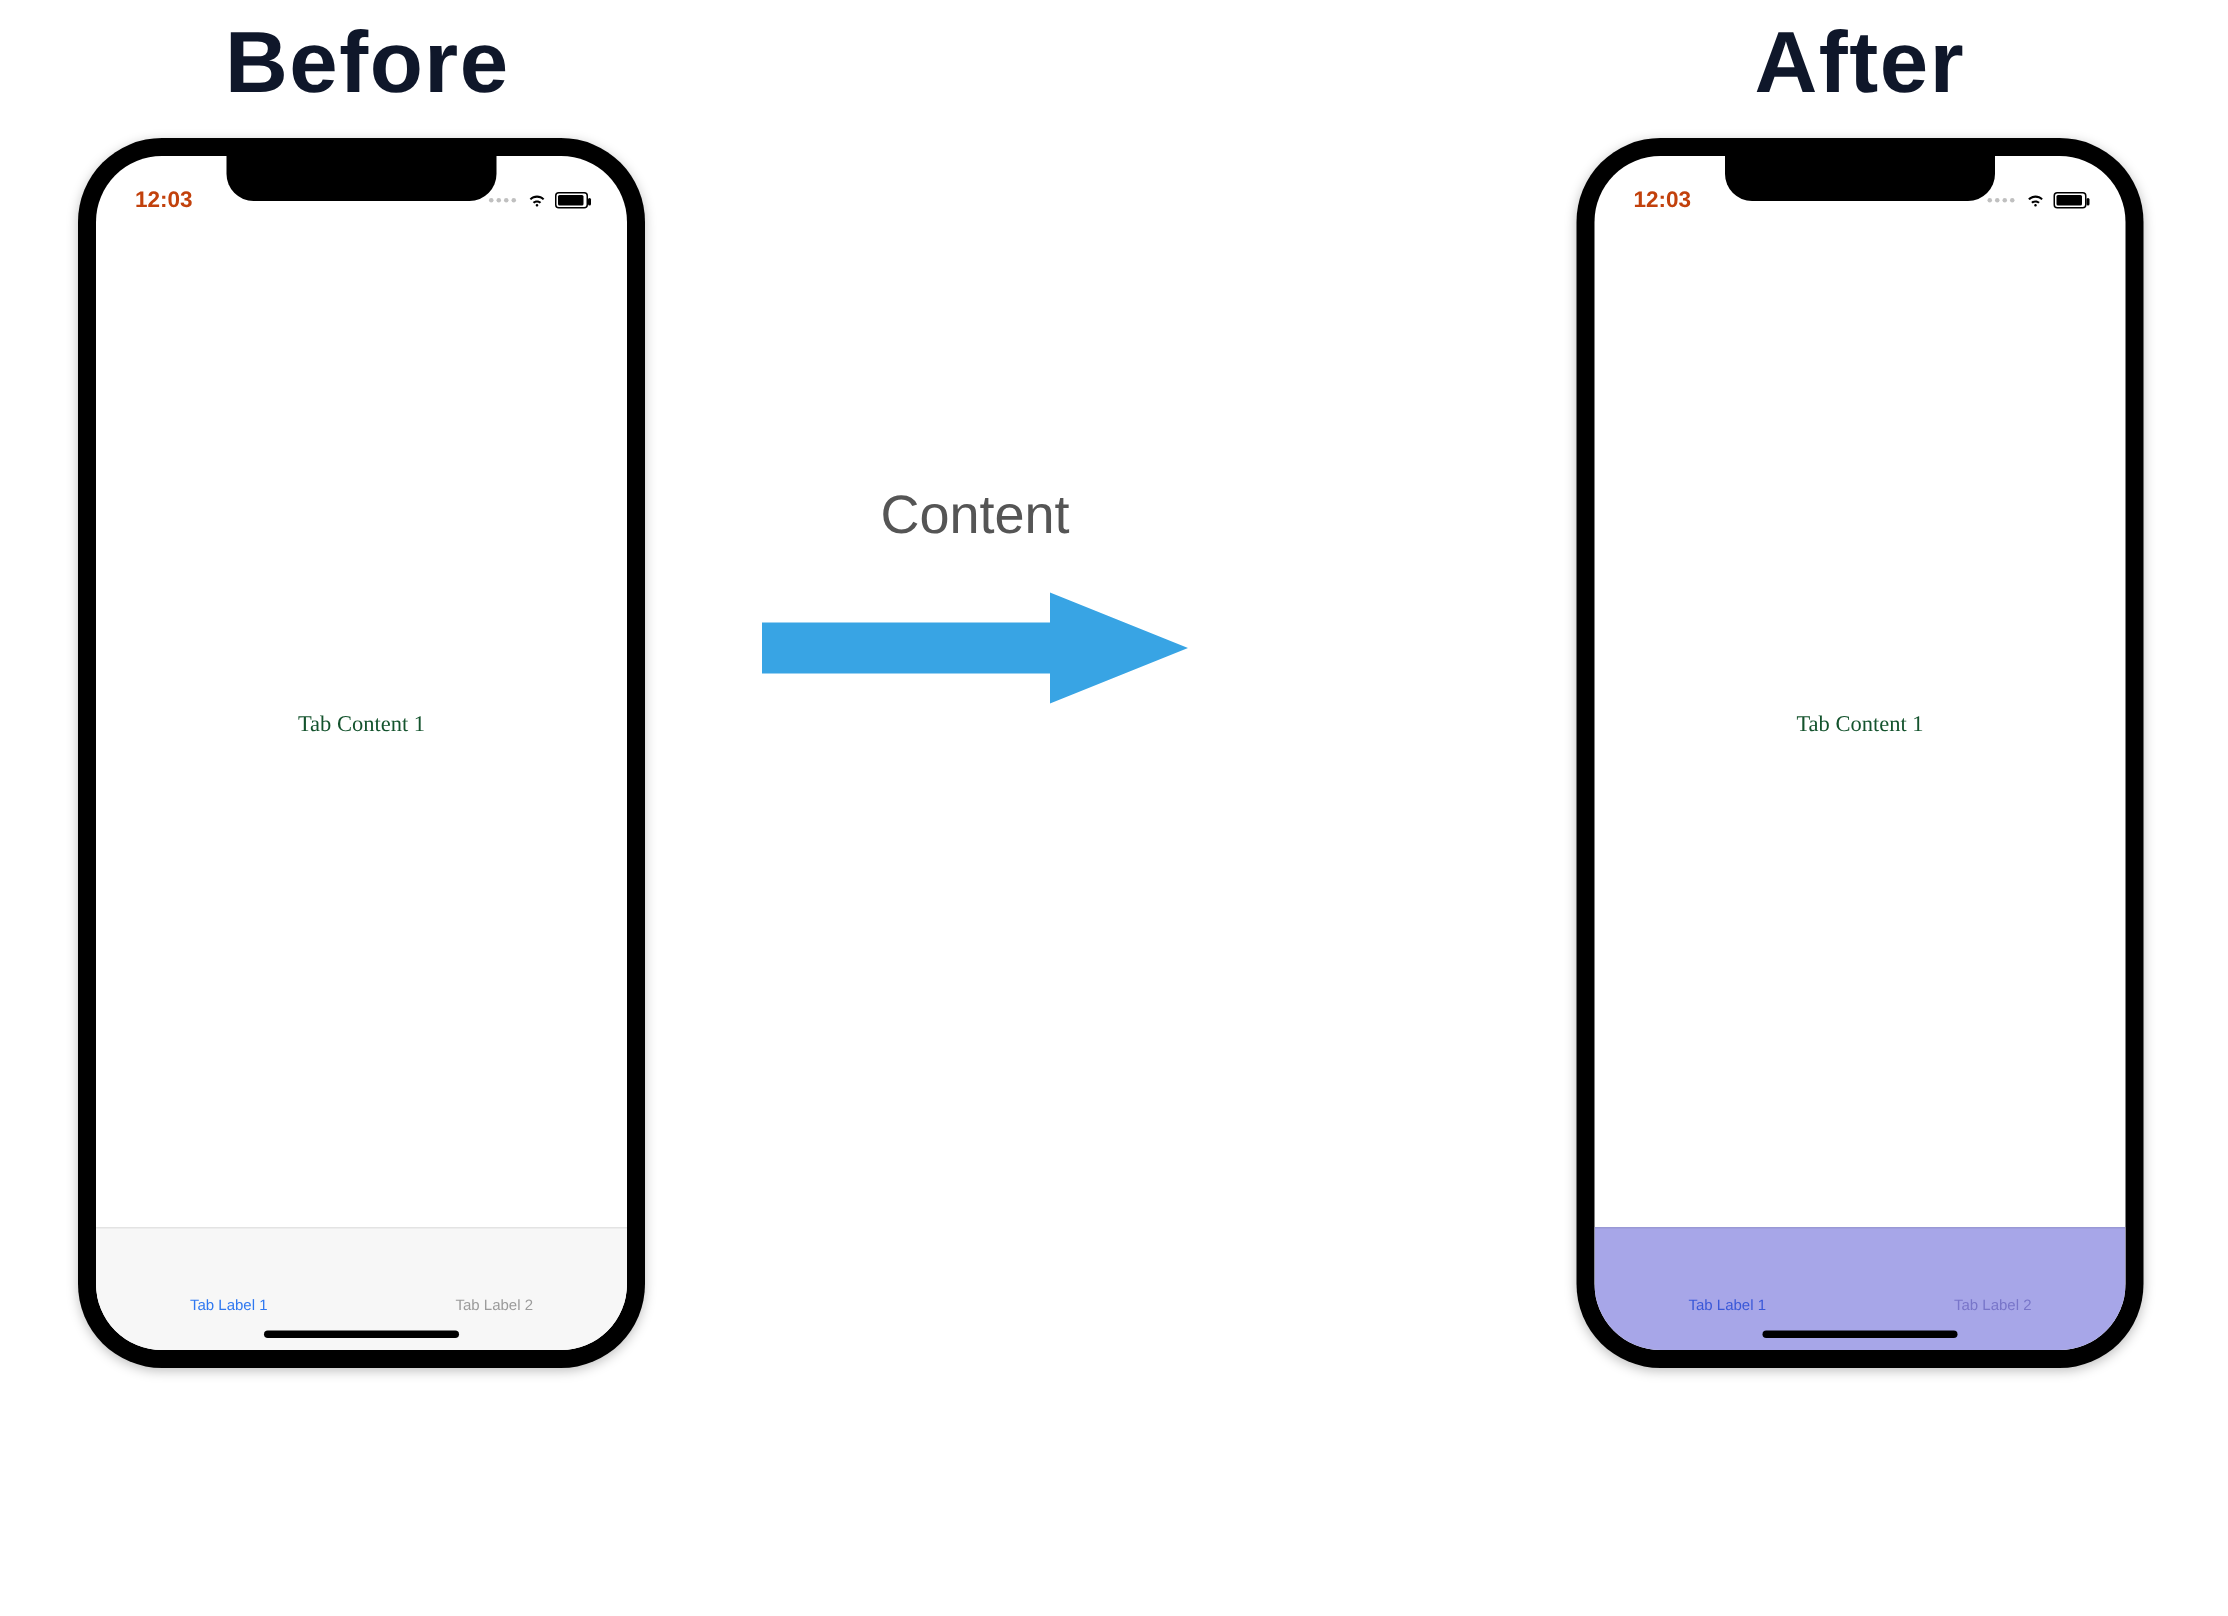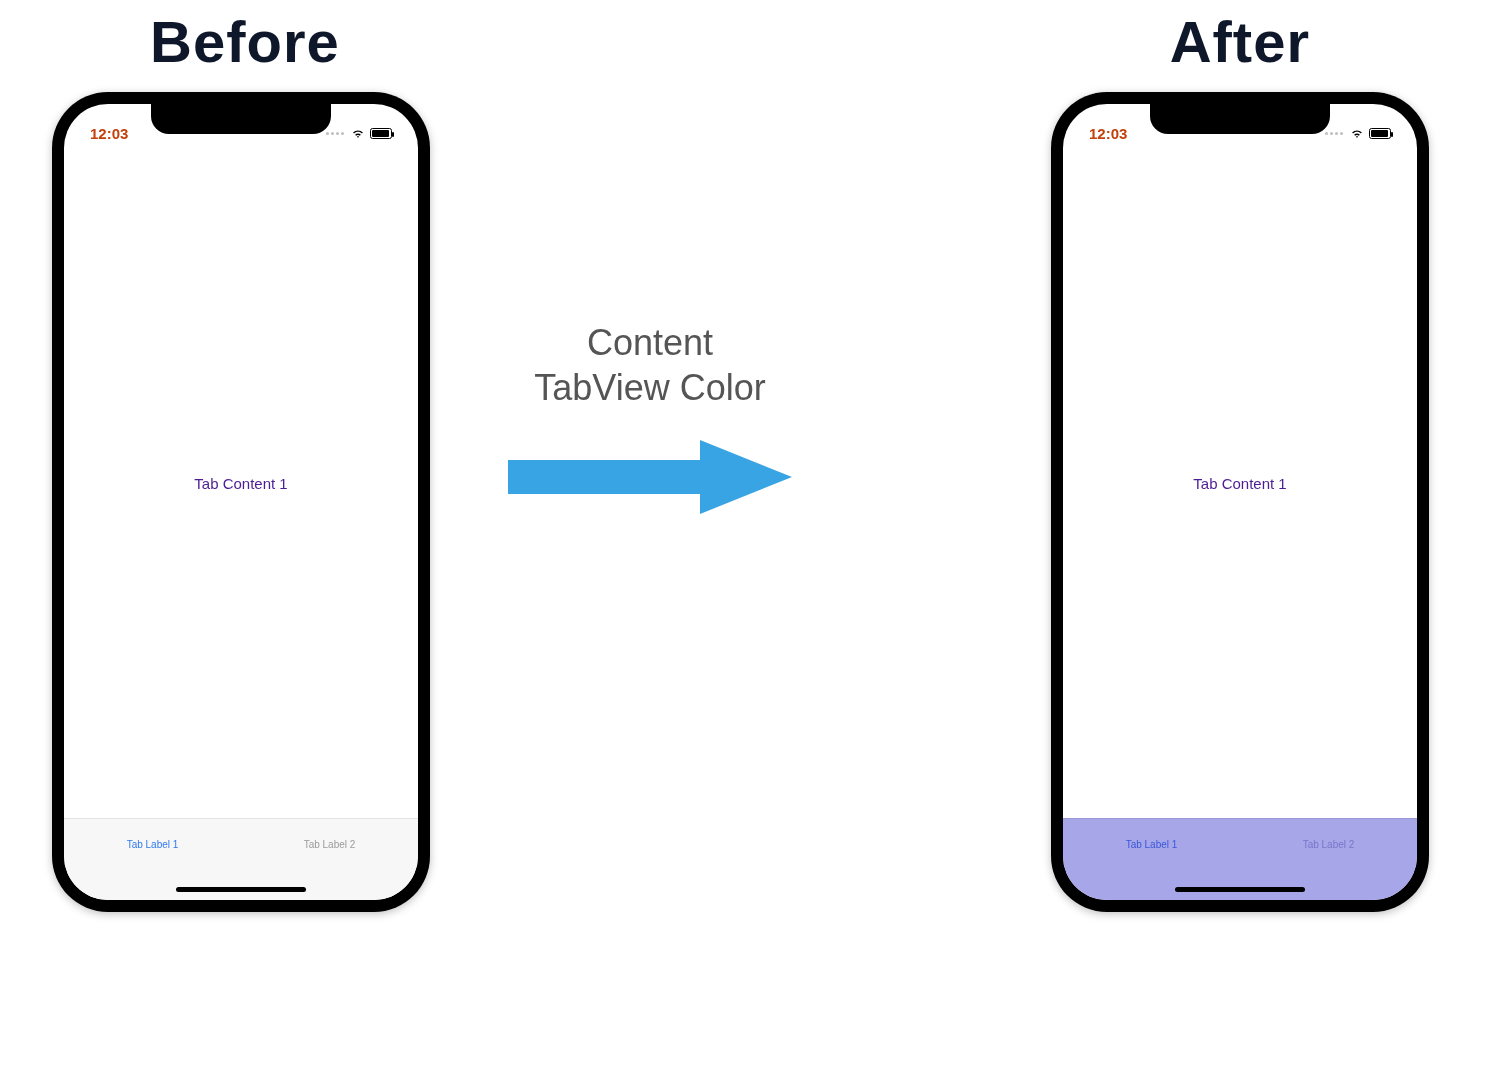--- a/index.html
+++ b/index.html
@@ -77,37 +77,38 @@
   .battery .fill { position:absolute; left:1px; top:1px; bottom:1px; width:17px; background:#000; border-radius:1px;}
 
   .content-area {
     flex: 1;
     display: flex;
     align-items: center;
     justify-content: center;
   }
   .content-text {
     font-size: 15px;
-    color: #4c1d95;
+    color: #14532d;
     font-weight: 400;
+    font-family: Liberation Serif, serif;
   }
 
   .tab-bar {
     height: 82px;
     border-top: 0.5px solid rgba(0,0,0,0.08);
     display: flex;
     padding-top: 10px;
     padding-bottom: 24px;
   }
   .tab-bar.default { background: #f7f7f7; }
   .tab-bar.tinted  { background: #a7a6e8; }
   .tab-item {
     flex: 1;
     display: flex;
-    align-items: flex-start;
+    align-items: flex-end;
     justify-content: center;
     font-size: 10px;
     font-weight: 500;
     padding-top: 10px;
   }
   .tab-item.active   { color: #2f78f0; }
   .tab-item.inactive { color: #9b9b9b; }
   .tab-bar.tinted .tab-item.inactive { color: #7875c9; }
   .tab-bar.tinted .tab-item.active   { color: #3a58d8; }
 
@@ -144,21 +145,20 @@
 </style>
 </head>
 <body>
 
 <div class="heading before">Before</div>
 <div class="heading after">After</div>
 
 <div class="center-block">
   <div class="change-text">
     <span>Content</span><br>
-    <span>TabView Color</span>
   </div>
   <div class="arrow">
     <svg viewBox="0 0 300 90">
       <polygon points="8,28 200,28 200,8 292,45 200,82 200,62 8,62" fill="#38a4e4"></polygon>
     </svg>
   </div>
 </div>
 
 <div class="phone left">
   <div class="screen">

